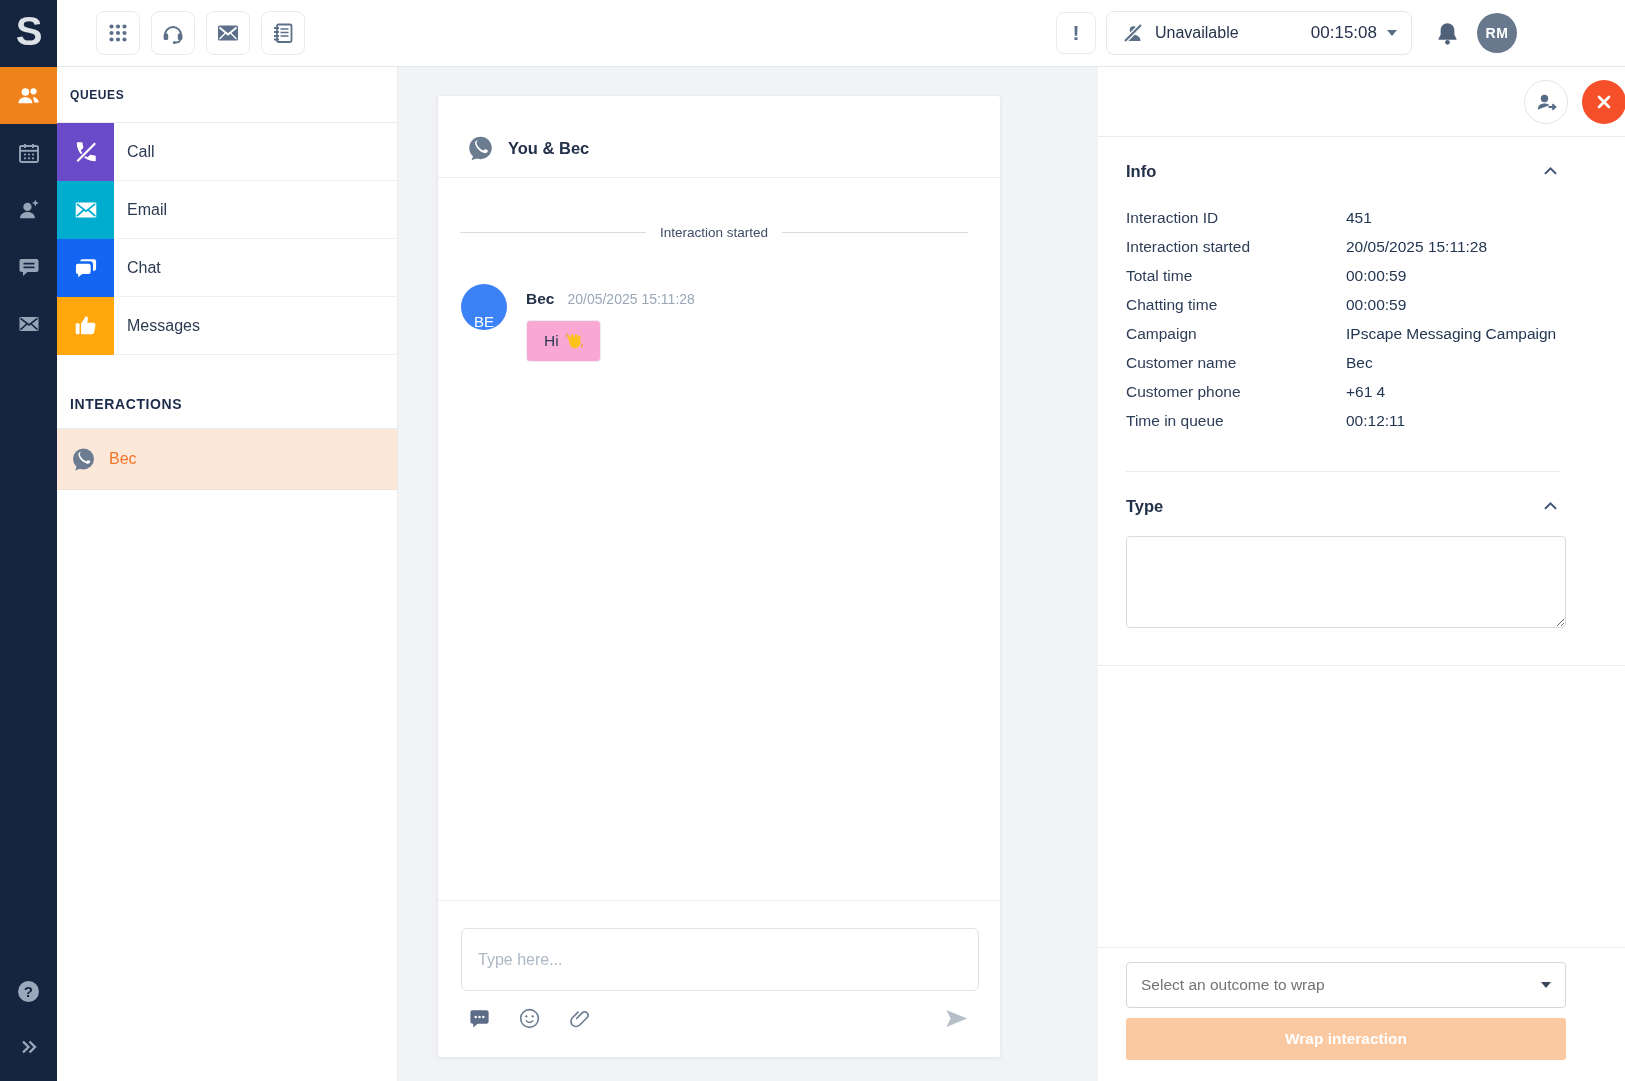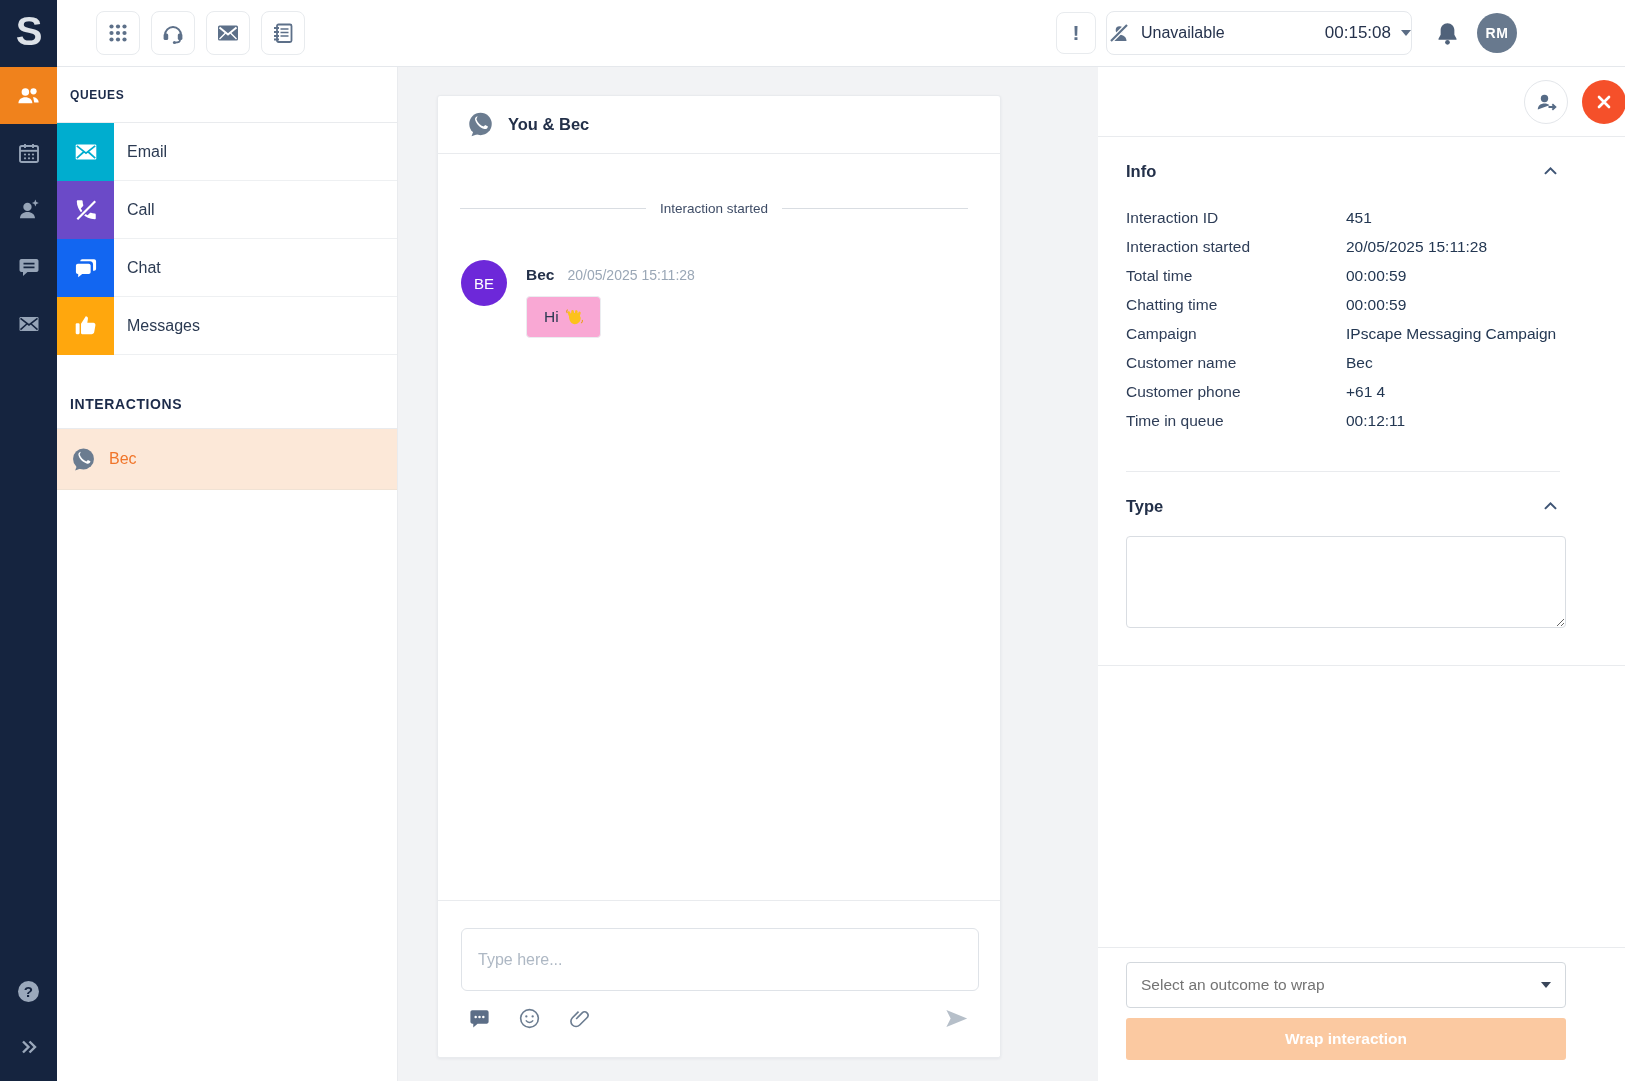--- a/index.html
+++ b/index.html
@@ -10,21 +10,21 @@
   .topbar { position:absolute; left:0; top:0; width:1625px; height:67px; background:#fff;
             border-bottom:1px solid #e5e8ec; display:flex; align-items:center; z-index:5; }
   .logo-box { width:57px; height:67px; background:#15243f; display:flex; align-items:center; justify-content:center; flex:0 0 auto; }
   .tb-buttons { display:flex; gap:11px; margin-left:39px; }
   .tb-btn { width:44px; height:44px; background:#fff; border:1px solid #e8ebee; border-radius:8px;
             display:flex; align-items:center; justify-content:center; color:#5d7089; cursor:pointer; }
   .tb-right { margin-left:auto; display:flex; align-items:center; margin-right:108px; }
   .alert-btn { width:40px; height:42px; border:1px solid #e8ebee; border-radius:8px; background:#fff;
                display:flex; align-items:center; justify-content:center; font-size:21px; font-weight:bold; color:#5d7089; cursor:pointer; }
   .status-pill { width:306px; height:44px; margin-left:10px; border:1px solid #e5e8ec; border-radius:8px;
-                 display:flex; align-items:center; padding:0 0; cursor:pointer; background:#fff; }
+                 display:flex; align-items:center; padding:0 14px; cursor:pointer; background:#fff; }
   .status-label { font-size:16px; color:#25324c; margin-left:10px; }
   .status-timer { margin-left:auto; font-size:17px; color:#25324c; }
   .caret-down { width:0; height:0; border-left:5px solid transparent; border-right:5px solid transparent;
                 border-top:6px solid #5b6d85; margin-left:10px; }
   .bell-wrap { margin-left:22px; color:#50627a; cursor:pointer; display:flex; }
   .avatar { width:40px; height:40px; border-radius:50%; background:#68798e; color:#fff; font-size:14px; font-weight:bold;
             display:flex; align-items:center; justify-content:center; margin-left:16px; letter-spacing:.5px; cursor:pointer; }
 
   
   .rail { position:absolute; left:0; top:67px; width:57px; height:1014px; background:#15243f;
@@ -47,29 +47,29 @@
   .queue-label { font-size:16px; color:#2b3a52; margin-left:13px; }
   .inter-header { height:74px; display:flex; align-items:flex-end; padding:0 0 16px 13px; border-bottom:1px solid #e9ebee; }
   .inter-header span { font-size:14px; font-weight:bold; color:#1c2b4a; letter-spacing:.6px; }
   .inter-row { height:61px; display:flex; align-items:center; background:#fce8d8; padding-left:13px;
                border-bottom:1px solid #f0e2d4; cursor:pointer; }
   .inter-label { font-size:16px; color:#f0752a; margin-left:12px; }
 
   
   .chat-card { position:absolute; left:437px; top:95px; width:564px; height:963px; background:#fff;
                border:1px solid #e9ebee; border-radius:3px; box-shadow:0 1px 3px rgba(20,35,63,.06); z-index:2; }
-  .chat-header { height:58px; border-bottom:1px solid #e9ebee; display:flex; align-items:center; padding-left:28px; }
+  .chat-header { height:58px; border-bottom:1px solid #e9ebee; display:flex; align-items:center; padding-left:28px;margin-top:24px; }
   .chat-title { font-size:16.5px; font-weight:bold; color:#233049; margin-left:13px; }
   .chat-body { position:relative; height:805px; overflow:hidden; }
   .sys-divider { display:flex; align-items:center; gap:14px; margin:47px 32px 0 22px; }
   .sys-divider .line { flex:1; height:1px; background:#d9dde2; }
   .sys-divider .txt { font-size:13.5px; color:#3e4c66; white-space:nowrap; }
   .msg-row { display:flex; margin:44px 20px 0 23px; }
-  .msg-avatar { width:46px; height:46px; border-radius:50%; background:#6d28d9; color:#fff; font-size:15px;
-                display:flex; align-items:center; justify-content:center; flex:0 0 auto; }
+  .msg-avatar { width:46px; height:46px; border-radius:50%; background:#3b82f6; color:#fff; font-size:15px;
+                display:flex; align-items:flex-end; justify-content:center; flex:0 0 auto; }
   .msg-content { margin-left:19px; }
   .msg-meta { display:flex; align-items:baseline; gap:13px; margin-top:6px; }
   .msg-sender { font-size:15.5px; font-weight:bold; color:#233049; }
   .msg-time { font-size:14px; color:#9aa7b6; }
   .msg-bubble { display:inline-flex; align-items:center; gap:6px; margin-top:12px; background:#f9a8d4;
                 border:1px solid #ebedf0; border-radius:4px; padding:11px 17px; font-size:15.5px; color:#2b3a52; }
   .chat-footer { position:absolute; left:0; right:0; bottom:0; height:157px; border-top:1px solid #e9ebee; background:#fff;
                  border-radius:0 0 3px 3px; }
   .chat-input { display:block; width:518px; height:63px; margin:27px 0 0 23px; border:1px solid #dfe3e8; border-radius:6px;
                 padding:0 16px; font-size:16px; font-family:"Liberation Sans", sans-serif; color:#2b3a52; outline:none; }
@@ -238,38 +238,38 @@
     </span>
   </div>
 </div>
 
 <div class="queue-panel">
   <div class="panel-header">
     <span>QUEUES</span>
   </div>
 
   <div class="queue-row">
-    <div class="queue-ic" style="background: rgb(0, 173, 207);">
-      <svg width="26" height="26" viewBox="0 0 24 24" class="ic">
-        <rect x="2.5" y="5" width="19" height="14" rx="1" fill="#fff"></rect>
-        <path d="M3.5 6.3 12 13l8.5-6.7 M3.5 17.7 9.8 12 M20.5 17.7 14.2 12" fill="none" stroke="#00adcf" stroke-width="1.6"></path>
-      </svg>
-    </div>
-    <span class="queue-label">Email</span>
-  </div>
-
-  <div class="queue-row">
     <div class="queue-ic" style="background: rgb(107, 74, 200);">
       <svg width="26" height="26" viewBox="0 0 24 24" class="ic">
         <path d="M7.2 10.6c1.4 2.7 3.6 4.9 6.3 6.3l2.1-2.1c.3-.3.7-.4 1-.2 1.1.4 2.2.6 3.4.6.6 0 1 .4 1 1v3.3c0 .6-.4 1-1 1C11.4 20.5 3.5 12.6 3.5 4c0-.6.4-1 1-1h3.4c.6 0 1 .4 1 1 0 1.2.2 2.3.6 3.4.1.3 0 .7-.2 1l-2.1 2.2z" fill="#fff"></path>
         <path d="M4 20.5 20.5 4" stroke="#6b4ac8" stroke-width="4.2"></path>
         <path d="M4 20.5 20.5 4" stroke="#fff" stroke-width="2"></path>
       </svg>
     </div>
     <span class="queue-label">Call</span>
+  </div>
+
+  <div class="queue-row">
+    <div class="queue-ic" style="background: rgb(0, 173, 207);">
+      <svg width="26" height="26" viewBox="0 0 24 24" class="ic">
+        <rect x="2.5" y="5" width="19" height="14" rx="1" fill="#fff"></rect>
+        <path d="M3.5 6.3 12 13l8.5-6.7 M3.5 17.7 9.8 12 M20.5 17.7 14.2 12" fill="none" stroke="#00adcf" stroke-width="1.6"></path>
+      </svg>
+    </div>
+    <span class="queue-label">Email</span>
   </div>
 
   <div class="queue-row">
     <div class="queue-ic" style="background: rgb(18, 102, 241);">
       <svg width="26" height="26" viewBox="0 0 24 24" class="ic">
         <path d="M8.5 4h11c1 0 1.8.8 1.8 1.8v7c0 1-.8 1.8-1.8 1.8h-1v-6c0-1.6-1.3-2.8-2.8-2.8h-9V5.8C6.7 4.8 7.5 4 8.5 4z" fill="#fff"></path>
         <path d="M4.5 8h10c1 0 1.8.8 1.8 1.8v6c0 1-.8 1.8-1.8 1.8H8.5L4.8 20.5v-2.9h-.3c-1 0-1.8-.8-1.8-1.8v-6C2.7 8.8 3.5 8 4.5 8z" fill="#fff"></path>
       </svg>
     </div>
     <span class="queue-label">Chat</span>

